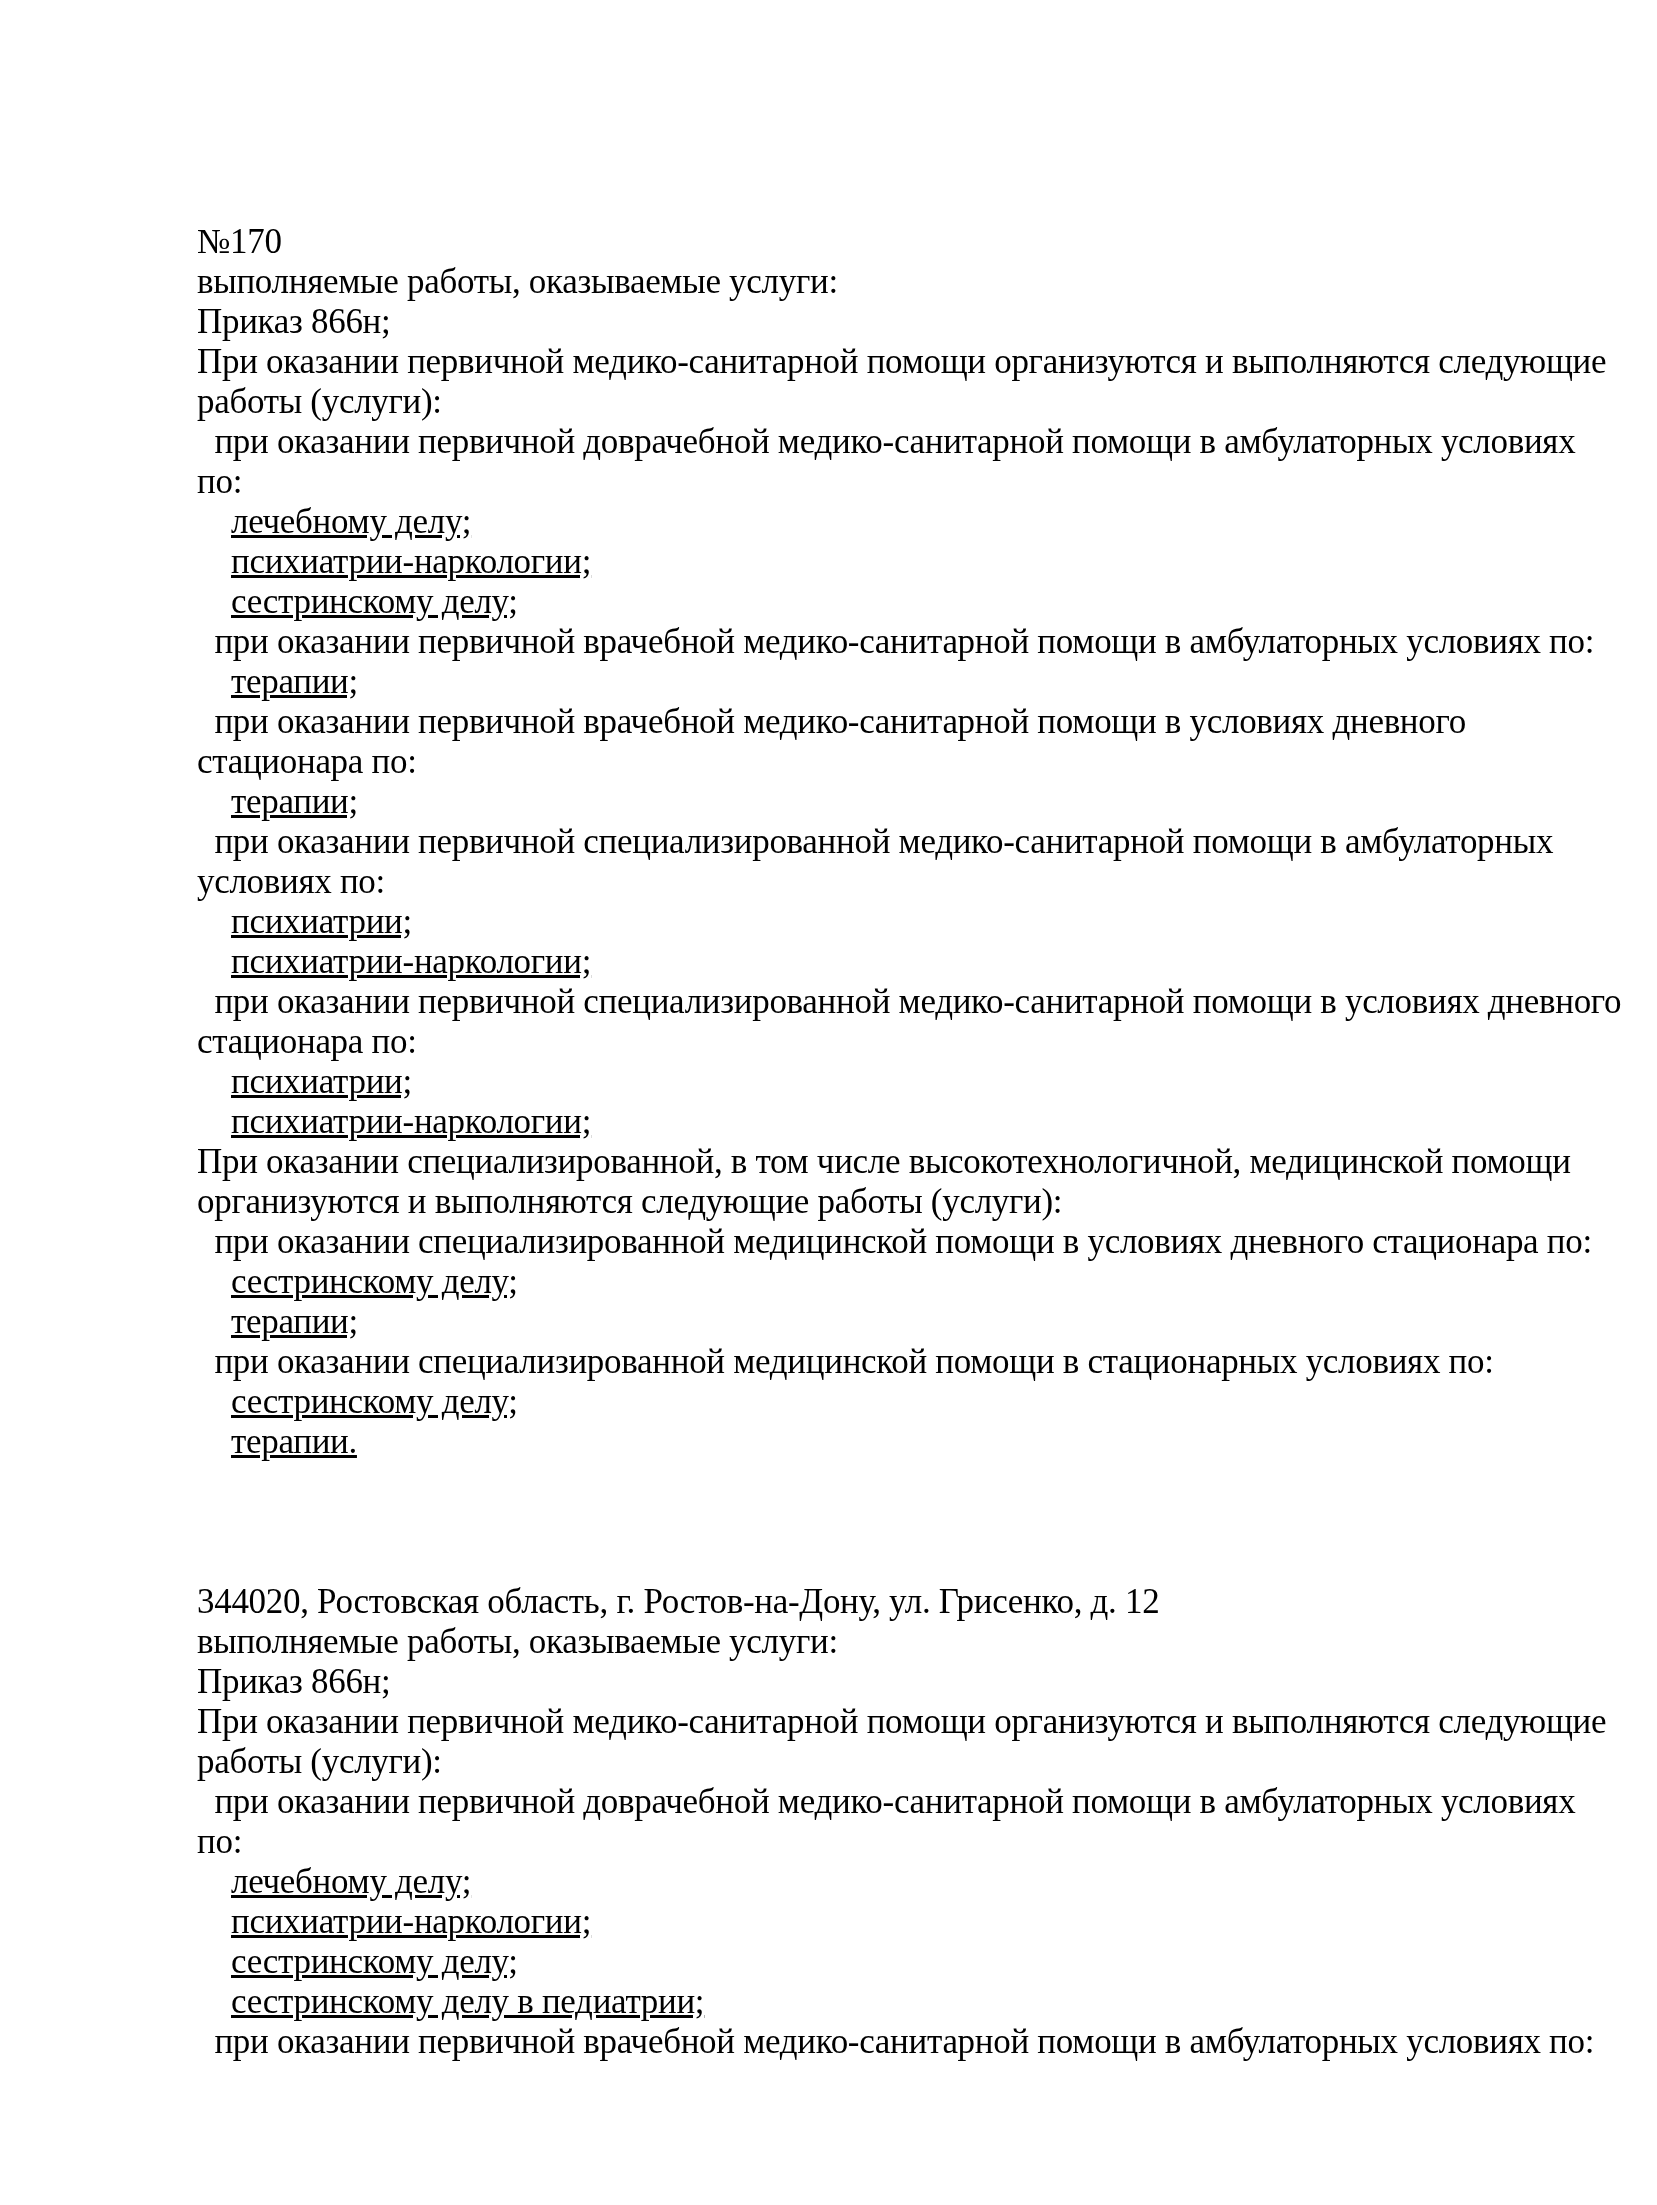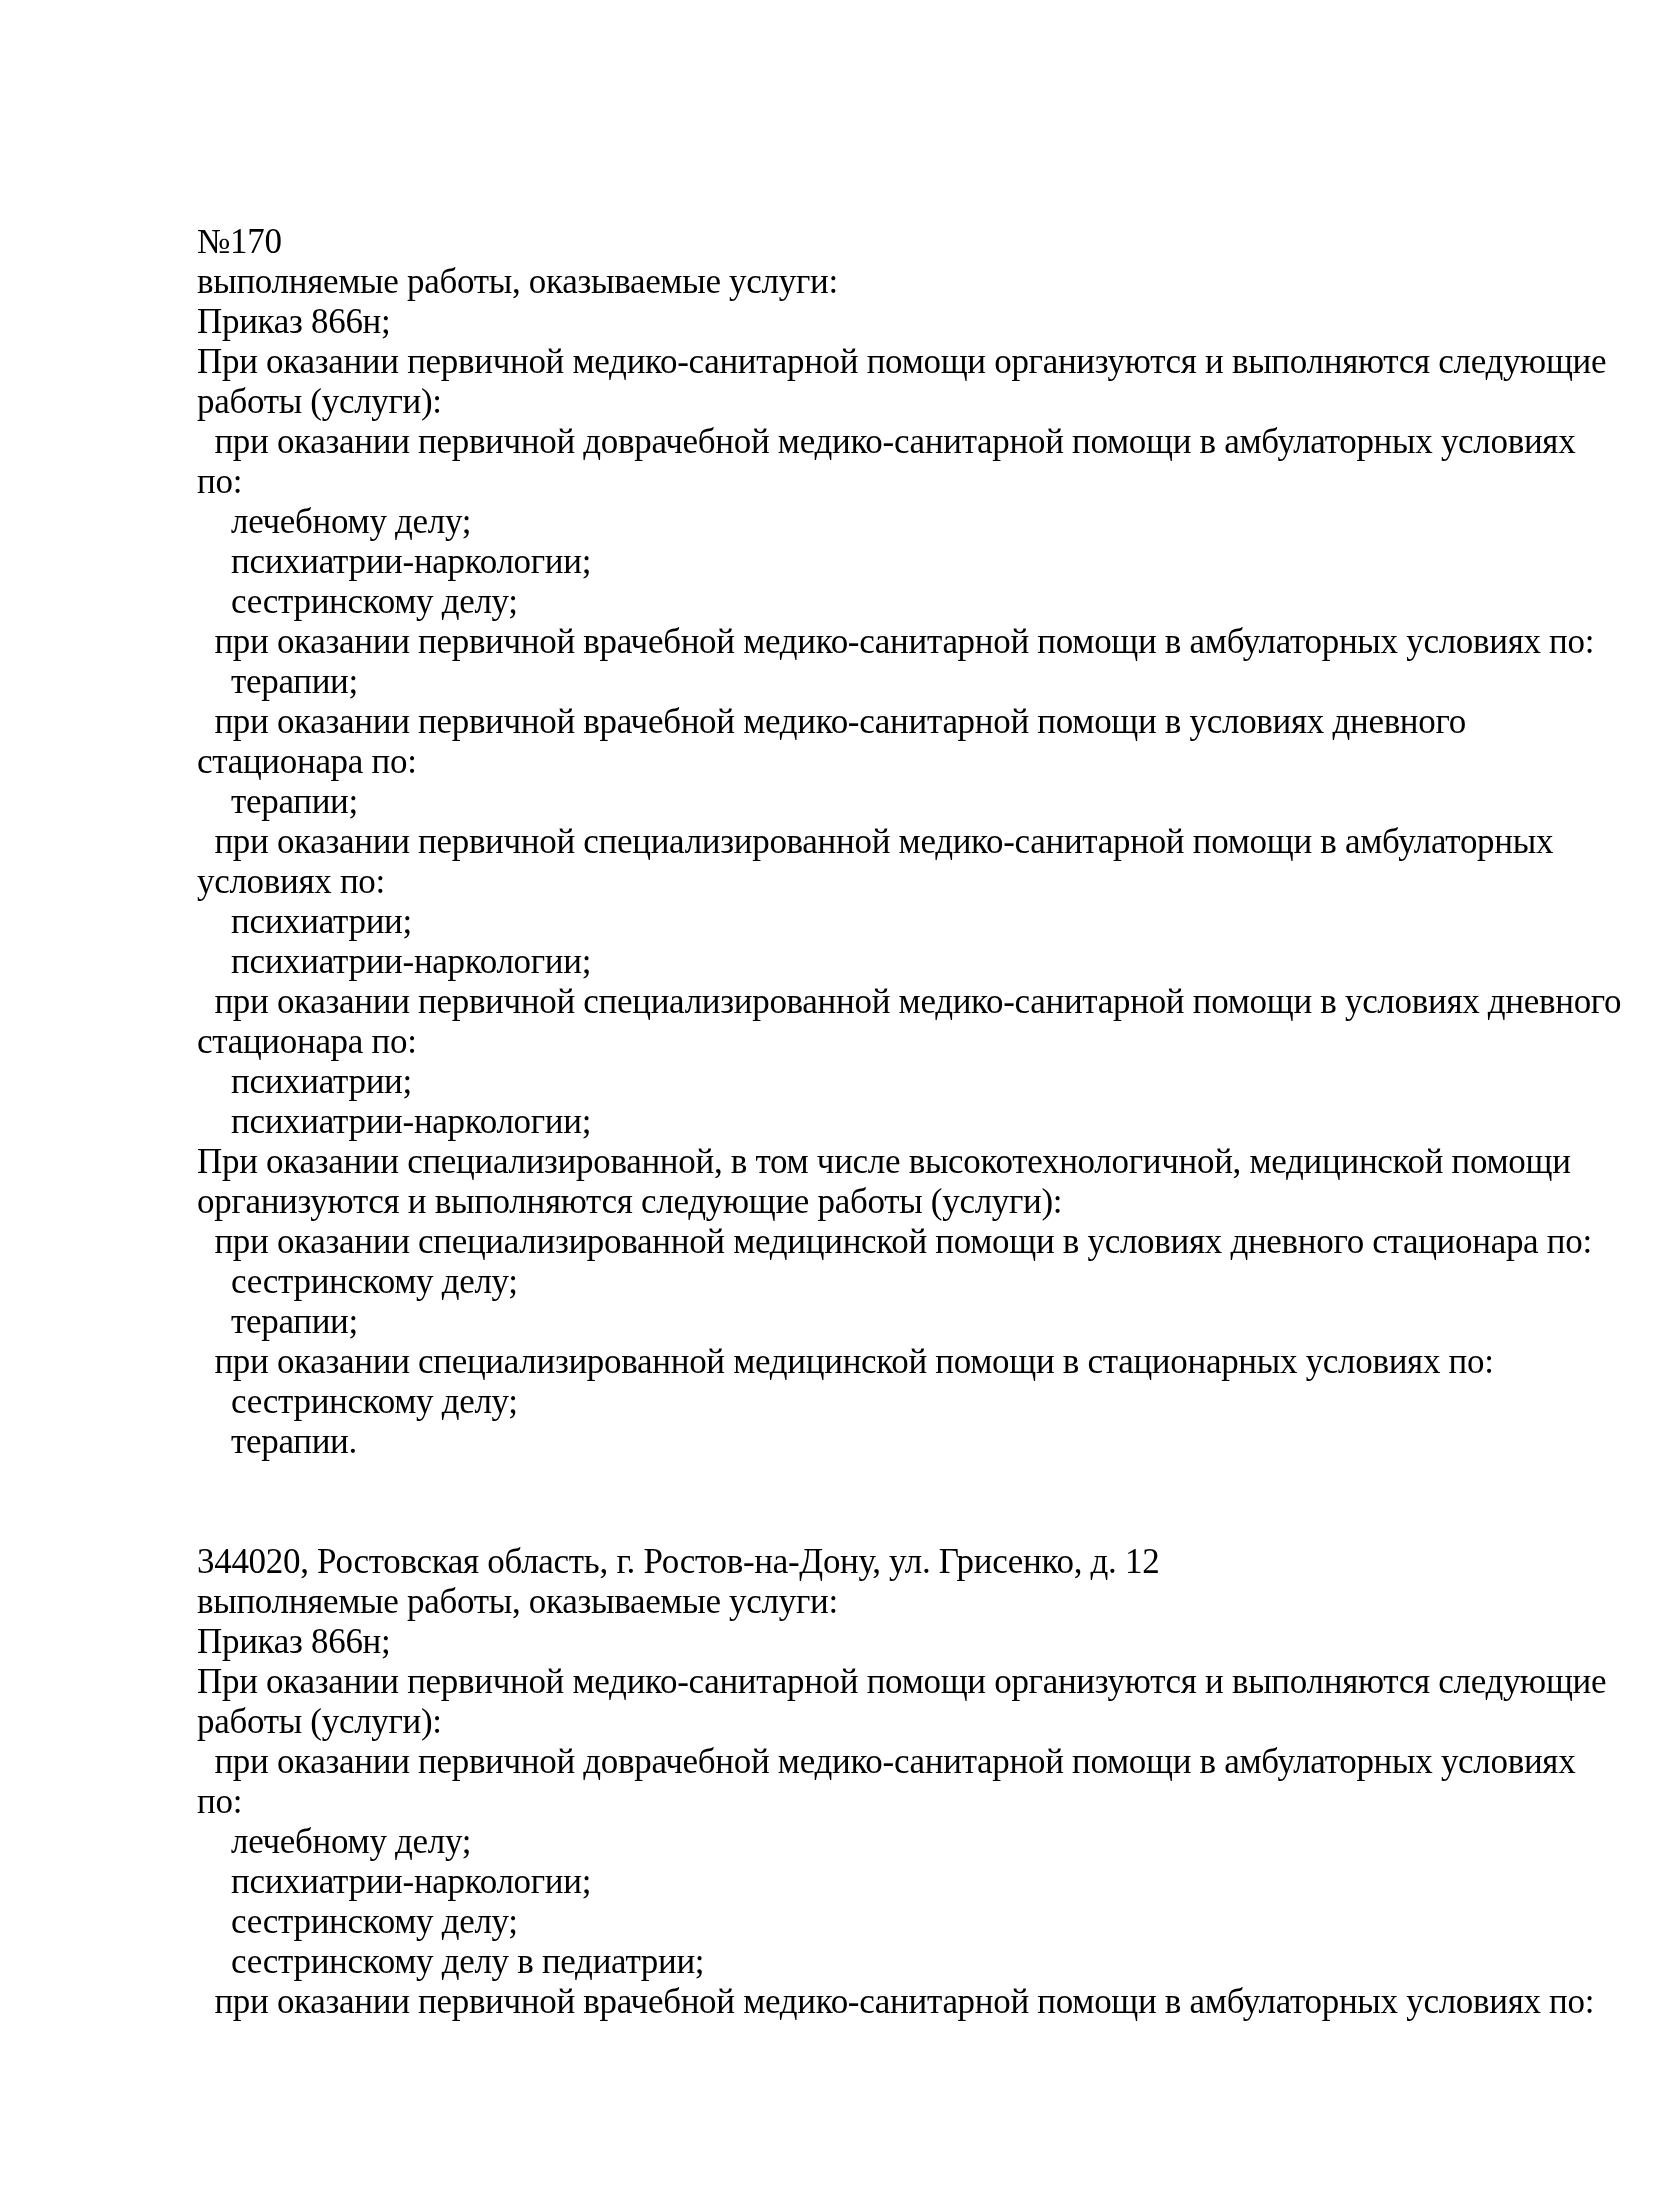--- a/index.html
+++ b/index.html
@@ -19,25 +19,25 @@
     top: 142px;
     width: 1443px;
     font-family: "Liberation Serif", "DejaVu Serif", serif;
     font-size: 35px;
     line-height: 40px;
     letter-spacing: -0.3px;
     color: #000000;
     white-space: pre;
   }
   .block { display: block; }
-  .block + .block { } 
+  .block + .block { margin-top: 40px; } 
   .line { height: 40px; }
   .line.i0 { padding-left: 0; }
   .line.i1 { padding-left: 17.4px; font-family: Liberation Serif, serif; }
-  .line.i2 { padding-left: 34px; }
+  .line.i2 { padding-left: 34px; text-decoration: underline; }
 </style>
 </head>
 <body>
 
 <div class="doc">
   <div class="block"><div class="line i0">№170</div><div class="line i0">выполняемые работы, оказываемые услуги:</div><div class="line i0">Приказ 866н;</div><div class="line i0">При оказании первичной медико-санитарной помощи организуются и выполняются следующие</div><div class="line i0">работы (услуги):</div><div class="line i1">при оказании первичной доврачебной медико-санитарной помощи в амбулаторных условиях</div><div class="line i0">по:</div><div class="line i2">лечебному делу;</div><div class="line i2">психиатрии-наркологии;</div><div class="line i2">сестринскому делу;</div><div class="line i1">при оказании первичной врачебной медико-санитарной помощи в амбулаторных условиях по:</div><div class="line i2">терапии;</div><div class="line i1">при оказании первичной врачебной медико-санитарной помощи в условиях дневного</div><div class="line i0">стационара по:</div><div class="line i2">терапии;</div><div class="line i1">при оказании первичной специализированной медико-санитарной помощи в амбулаторных</div><div class="line i0">условиях по:</div><div class="line i2">психиатрии;</div><div class="line i2">психиатрии-наркологии;</div><div class="line i1">при оказании первичной специализированной медико-санитарной помощи в условиях дневного</div><div class="line i0">стационара по:</div><div class="line i2">психиатрии;</div><div class="line i2">психиатрии-наркологии;</div><div class="line i0">При оказании специализированной, в том числе высокотехнологичной, медицинской помощи</div><div class="line i0">организуются и выполняются следующие работы (услуги):</div><div class="line i1">при оказании специализированной медицинской помощи в условиях дневного стационара по:</div><div class="line i2">сестринскому делу;</div><div class="line i2">терапии;</div><div class="line i1">при оказании специализированной медицинской помощи в стационарных условиях по:</div><div class="line i2">сестринскому делу;</div><div class="line i2">терапии.</div></div>
   <div class="block"><div class="line i0">344020, Ростовская область, г. Ростов-на-Дону, ул. Грисенко, д. 12</div><div class="line i0">выполняемые работы, оказываемые услуги:</div><div class="line i0">Приказ 866н;</div><div class="line i0">При оказании первичной медико-санитарной помощи организуются и выполняются следующие</div><div class="line i0">работы (услуги):</div><div class="line i1">при оказании первичной доврачебной медико-санитарной помощи в амбулаторных условиях</div><div class="line i0">по:</div><div class="line i2">лечебному делу;</div><div class="line i2">психиатрии-наркологии;</div><div class="line i2">сестринскому делу;</div><div class="line i2">сестринскому делу в педиатрии;</div><div class="line i1">при оказании первичной врачебной медико-санитарной помощи в амбулаторных условиях по:</div></div>
 </div>
 
 

